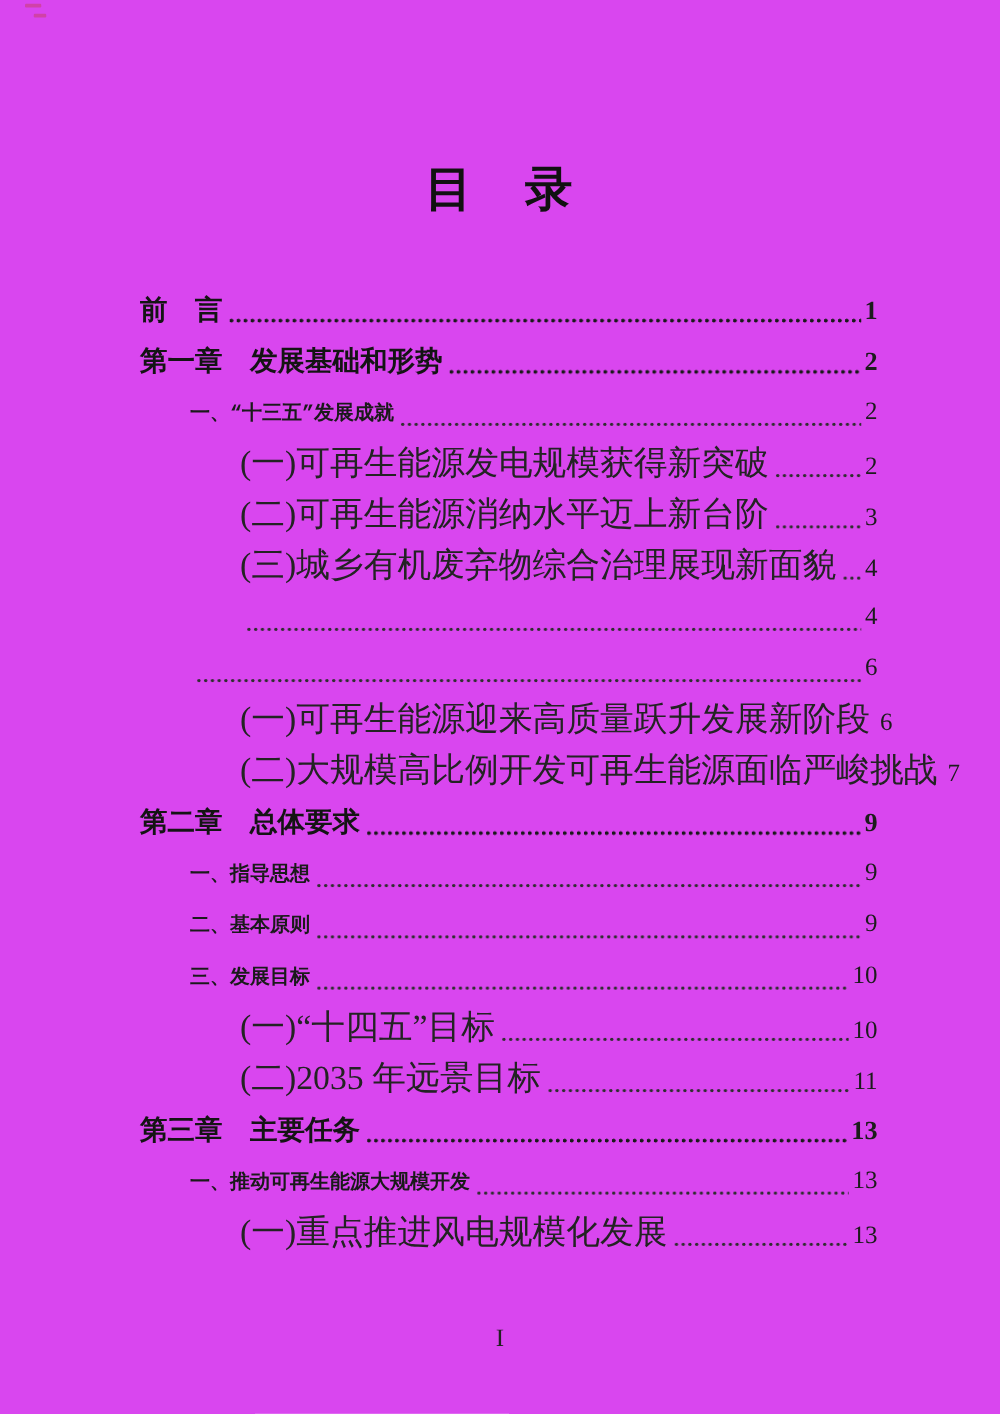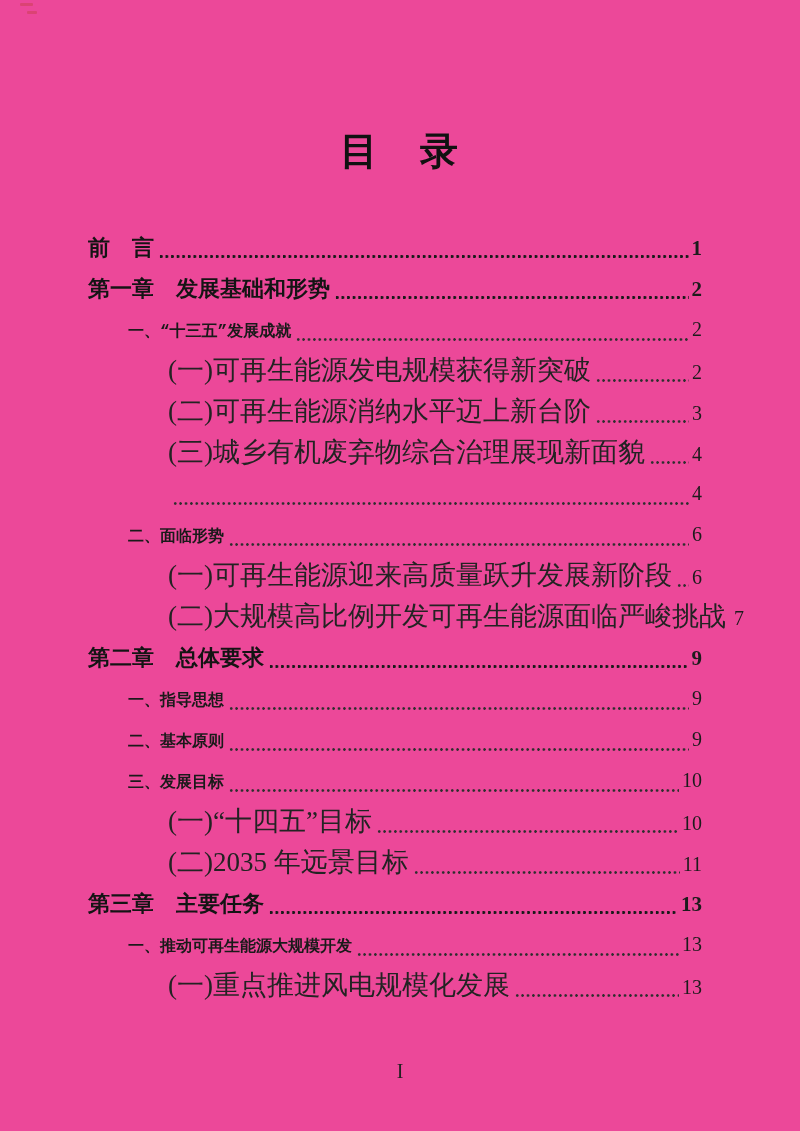--- a/index.html
+++ b/index.html
@@ -1,20 +1,20 @@
 <!DOCTYPE html>
 <html><head>
 <meta charset="utf-8">
 <style>
   html, body { margin: 0; padding: 0; }
   .page {
     position: relative;
     width: 800px;
     height: 1131px;
-    background: #ec4899;
+    background: #d946ef;
     font-family: "Liberation Serif", serif;
     color: #1c1c1c;
     overflow: hidden;
     box-sizing: border-box;
   }
   .corner-marks { position: absolute; top: 0; left: 0; width: 60px; height: 30px; }
   .corner-marks i {
     position: absolute; display: block;
     background: #c43b3b; opacity: 0.4; border-radius: 1px;
   }
@@ -25,21 +25,21 @@
     margin: 0;
     padding-top: 126px;
     text-align: center;
     font-size: 38px;
     font-weight: 700;
     letter-spacing: 2px;
     color: #111;
   }
 
   .toc {
-    margin: 50px 98px 0 88px; 
+    margin: 50px 98px 0 112px; 
   }
   .row {
     display: flex;
     align-items: baseline;
     height: 41px;
     line-height: 41px;
     white-space: nowrap;
   }
   .lvl1 { padding-left: 40px; }
   .lvl2 { padding-left: 80px; }
@@ -136,21 +136,20 @@
       <div class="row lvl2 subsection">
         <span class="label">(三)城乡有机废弃物综合治理展现新面貌</span>
         <span class="leader"></span>
         <span class="pagenum">4</span>
       </div>
       <div class="row lvl2 subsection">
         <span class="leader"></span>
         <span class="pagenum">4</span>
       </div>
       <div class="row lvl1 section">
-        <span class="label">二、面临形势</span>
         <span class="leader"></span>
         <span class="pagenum">6</span>
       </div>
       <div class="row lvl2 subsection">
         <span class="label">(一)可再生能源迎来高质量跃升发展新阶段</span>
         <span class="leader"></span>
         <span class="pagenum">6</span>
       </div>
       <div class="row lvl2 subsection">
         <span class="label">(二)大规模高比例开发可再生能源面临严峻挑战</span>

